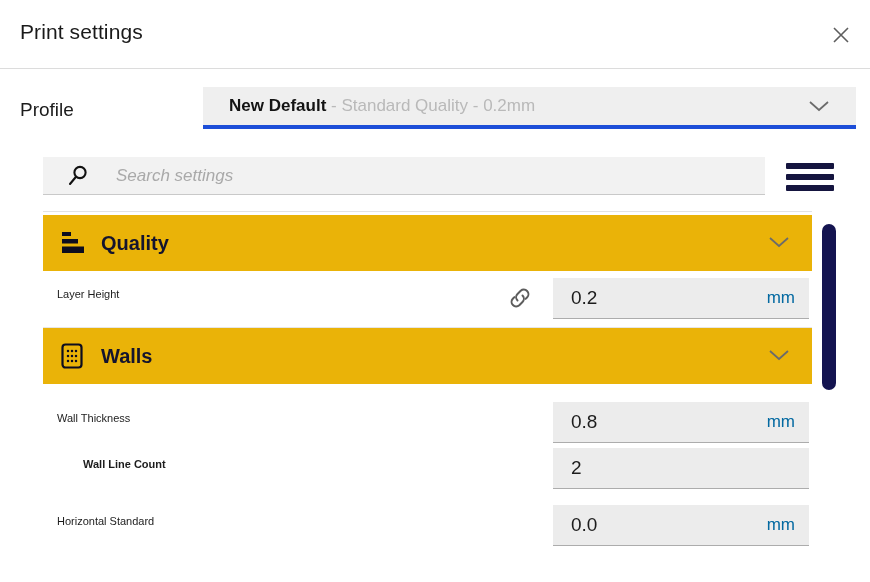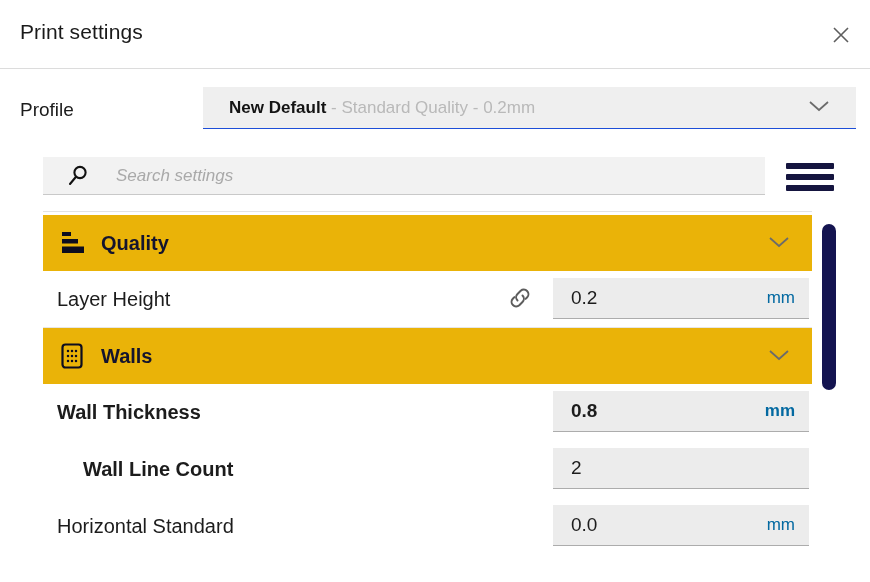--- a/index.html
+++ b/index.html
@@ -56,21 +56,21 @@
     font-size: 19px;
     color: #1c1c1c;
   }
   .profile-select {
     position: absolute;
     left: 203px;
     top: 0;
     width: 653px;
     height: 42px;
     background: #efefef;
-    border-bottom: 1px solid #1d4ed8;
+    border-bottom: 4px solid #1d4ed8;
     box-sizing: border-box;
     display: flex;
     align-items: center;
     cursor: pointer;
   }
   .profile-value {
     margin-left: 26px;
     font-size: 17px;
     white-space: nowrap;
     overflow: hidden;
@@ -206,21 +206,21 @@
 
   .setting-row {
     position: absolute;
     left: 43px;
     width: 769px;
     height: 57px;
   }
   .setting-label {
     position: absolute;
     top: 17px;
-    font-size: 20px;
+    font-size: 11px;
     color: #1c1c1c;
     white-space: nowrap;
   }
   .setting-label.level0 { left: 14px; }
   .setting-label.level1 { left: 40px; font-weight: bold; }
   .link-icon {
     position: absolute;
     left: 462px;
     top: 12px;
     width: 30px;
@@ -378,21 +378,21 @@
         </svg>
       </span>
       <span class="section-title">Walls</span>
       <span class="section-chevron">
         <svg width="22" height="14" viewBox="0 0 22 14">
           <path d="M2 3 L11 11 L20 3" stroke="#6b6b6b" stroke-width="1.7" fill="none"></path>
         </svg>
       </span>
     </div>
 
-    <div class="setting-row" style="top:173px;font-weight:bold;">
+    <div class="setting-row" style="top:184px;">
       <div class="setting-label level0">Wall Thickness</div>
       <div class="value-field">
         <span class="value-text">0.8</span>
         <span class="value-unit">mm</span>
       </div>
     </div>
 
     <div class="setting-row" style="top:230px;">
       <div class="setting-label level1">Wall Line Count</div>
       <div class="value-field">

